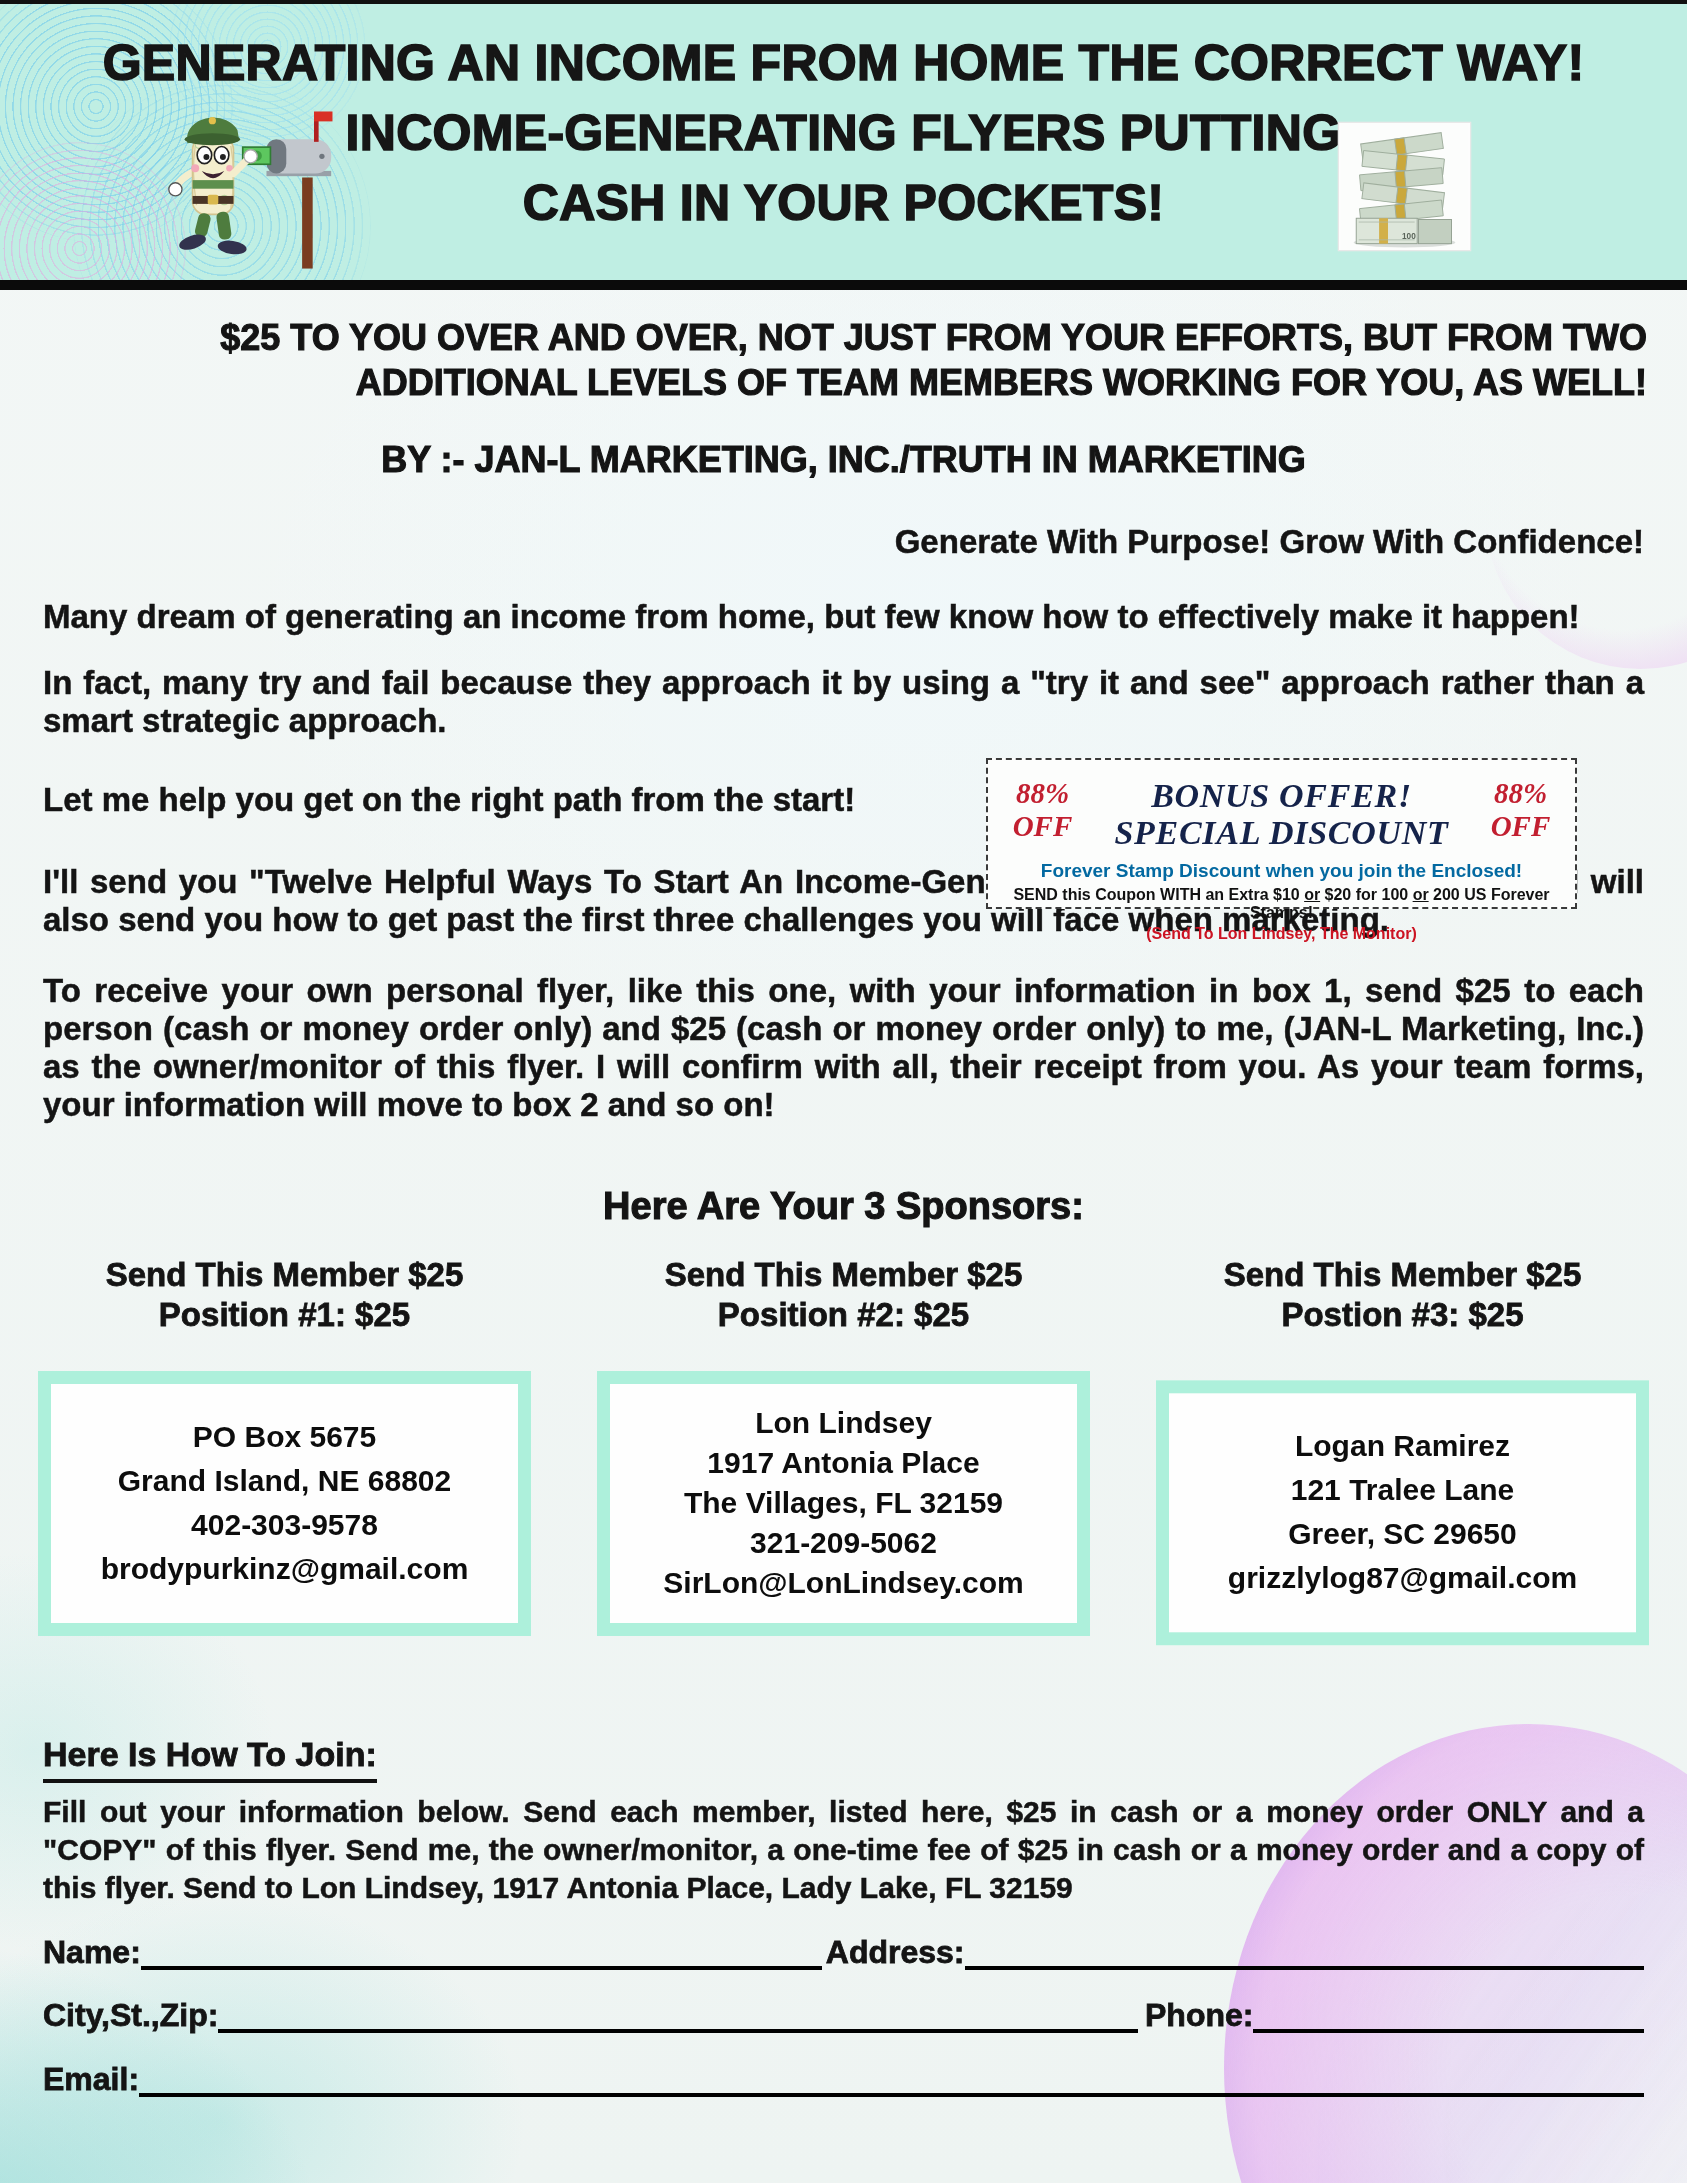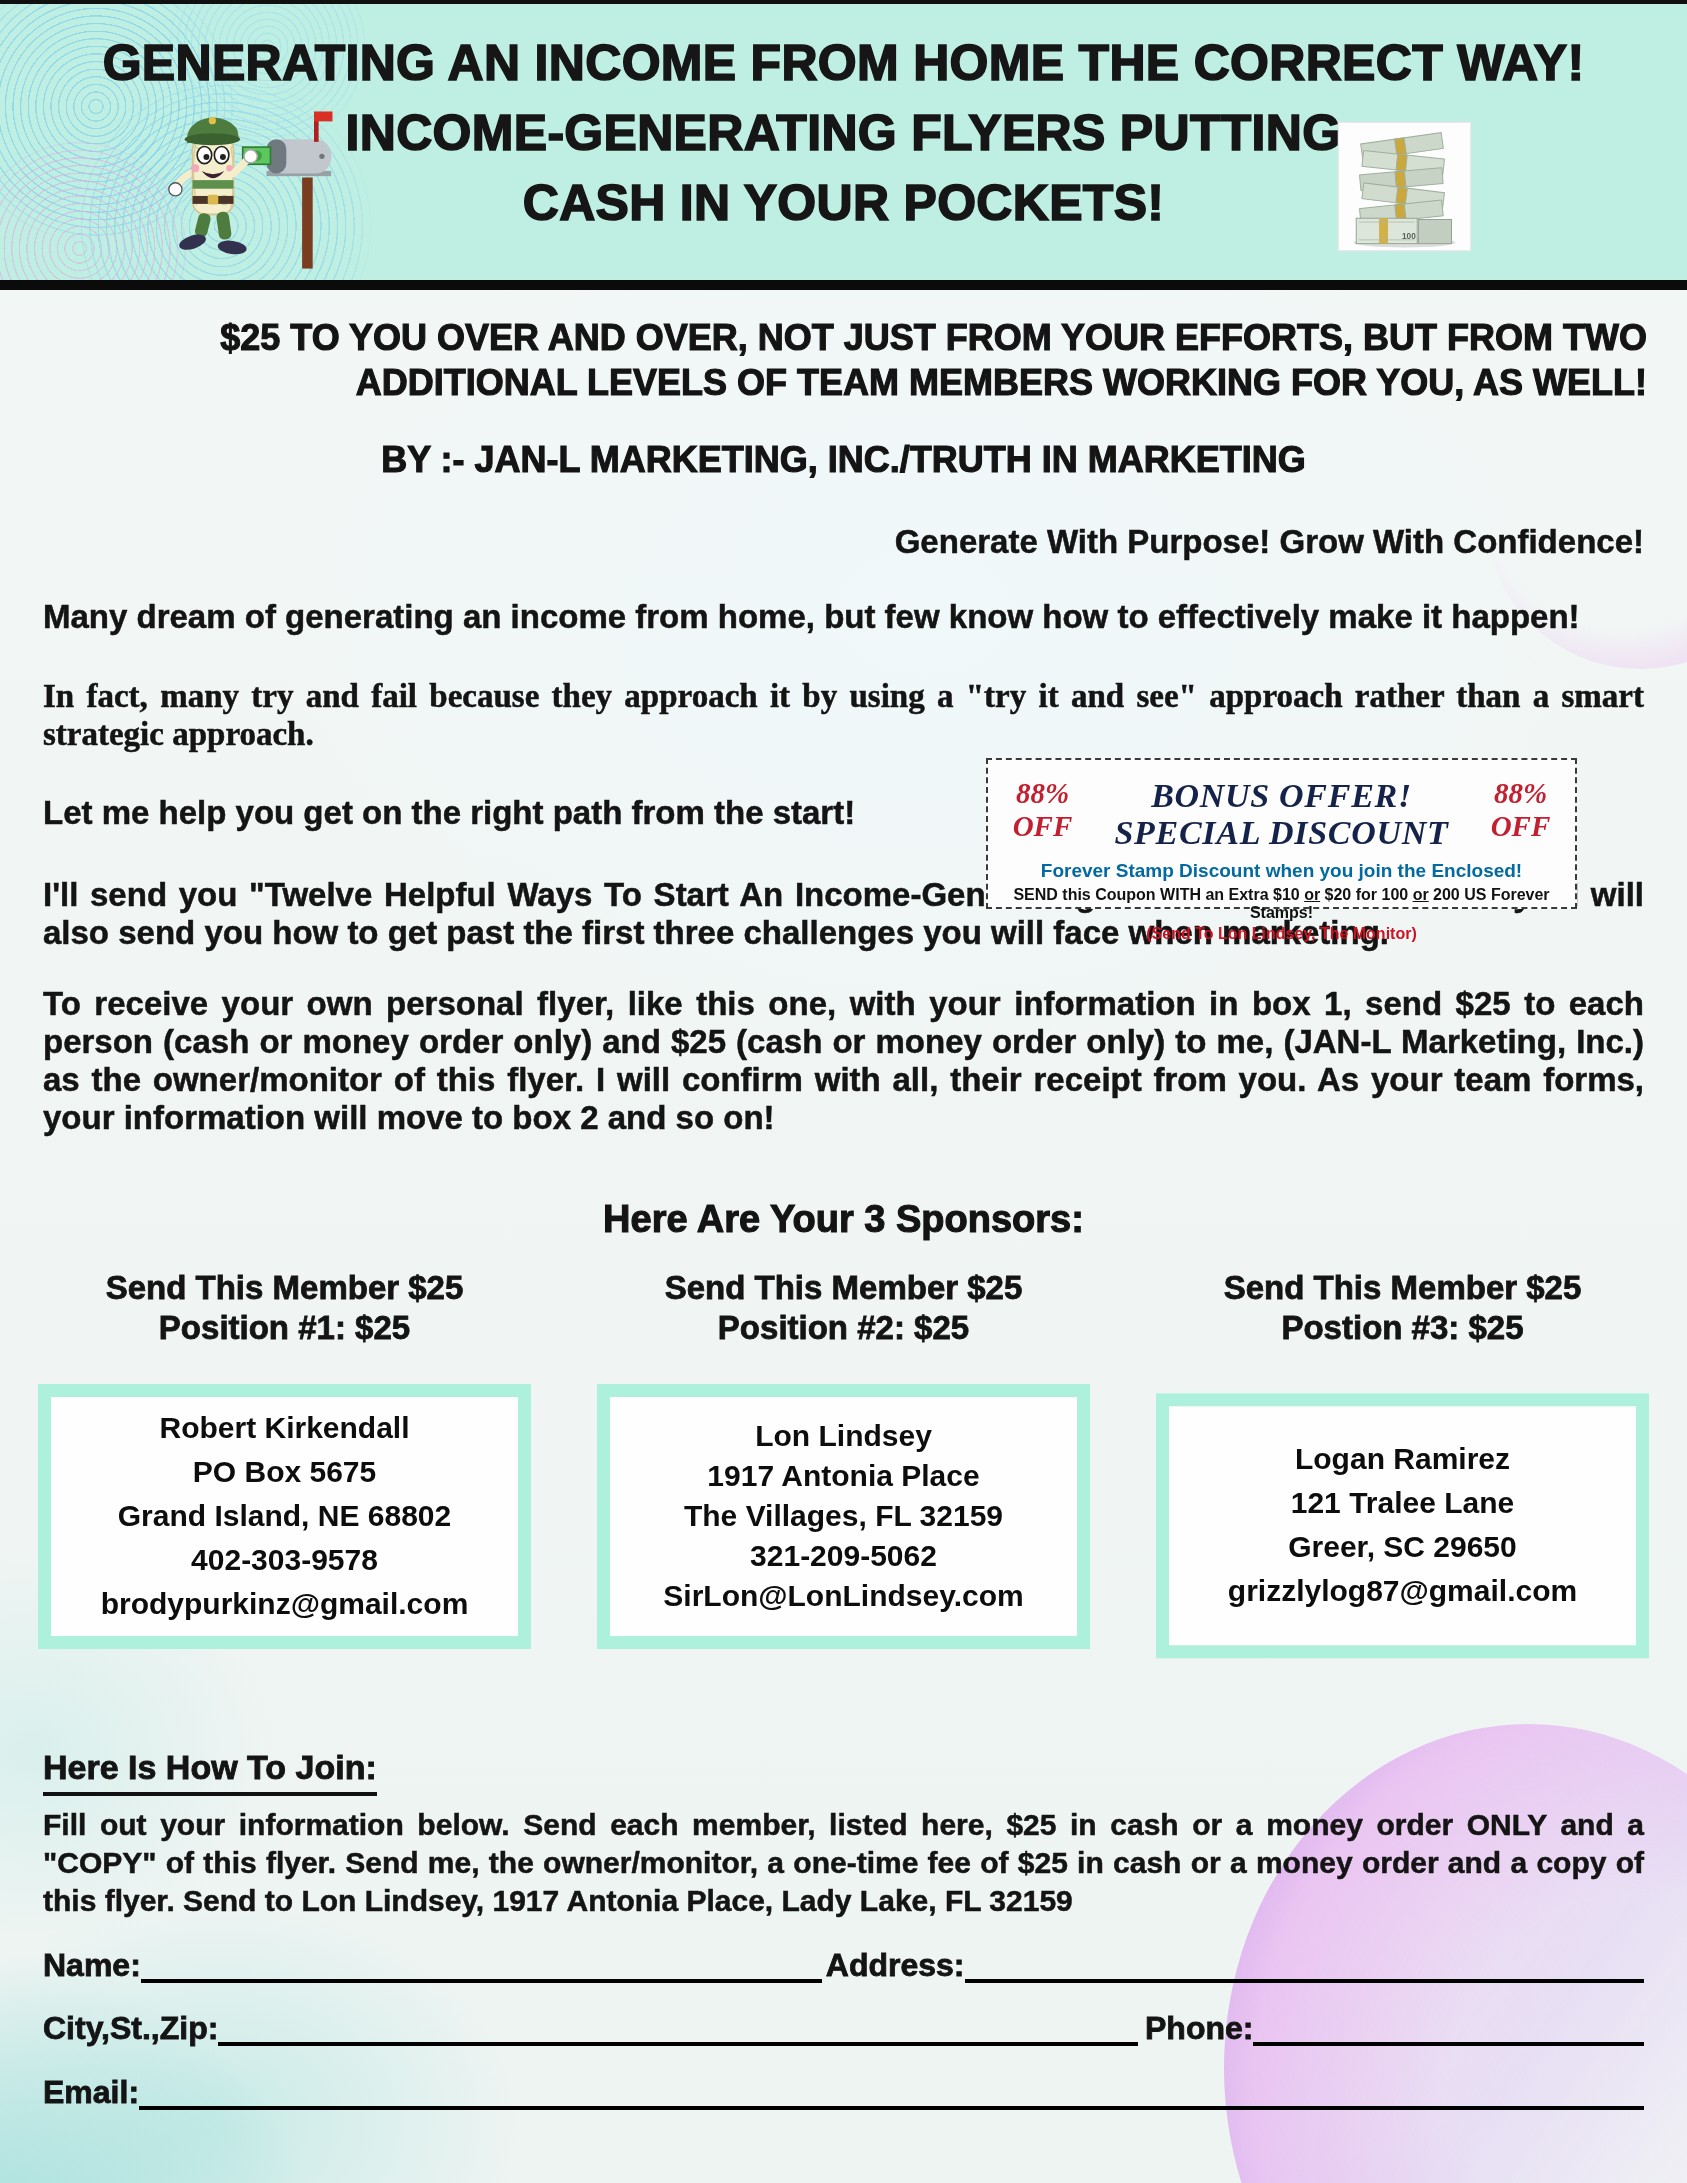--- a/index.html
+++ b/index.html
@@ -48,21 +48,21 @@
       radial-gradient(circle at 68% 52%, rgba(255,255,255,.18) 34%, rgba(232,186,242,.5) 70%, rgba(188,142,234,.82) 96%),
       linear-gradient(125deg, rgba(242,178,238,.65), rgba(205,164,240,.35) 50%, rgba(255,255,255,.1) 80%);}
   
   .content{position:relative; z-index:1;}
   .headline{margin:25px 40px 0; text-align:right;}
   .headline div{font-size:36px; font-weight:700; line-height:45px; -webkit-text-stroke:1.1px #141414;}
   .byline{margin-top:34px; text-align:center; font-size:36px; font-weight:700; -webkit-text-stroke:1.1px #141414;}
   .para{margin:0 43px; font-size:33px; font-weight:700; line-height:38px; text-align:justify; -webkit-text-stroke:0.5px #141414;}
   .tagline{margin-top:42px; text-align:right;margin-left:40px;}
   .m-dream{margin-top:37px;}
-  .m-fail{margin-top:41px;font-family:Liberation Serif, serif;}
+  .m-fail{margin-top:28px;}
   .helpline{margin-top:41px; max-width:913px; text-align:left;}
   .m-send{margin-top:44px;}
   .m-receive{margin-top:33px;}
   
   .coupon{
     position:absolute; left:986px; top:754px; width:591px; height:151px; z-index:2;
     background:#fcfdfc; border:2.6px dashed #3a3a3a; box-sizing:border-box;
     display:flex; flex-direction:column; justify-content:flex-start; padding-top:17px;
   }
   .coupon-top{display:flex; align-items:flex-start;}
@@ -204,21 +204,20 @@
 
     <h2 class="sponsors-heading">Here Are Your 3 Sponsors:</h2>
 
     <div class="sponsors-row">
       <div class="sponsor-col col1">
         <div class="col-head">
           <div>Send This Member $25</div>
           <div>Position #1: $25</div>
         </div>
         <div class="sponsor-box">
-          <div>Robert Kirkendall</div>
           <div>PO Box 5675</div>
           <div>Grand Island, NE 68802</div>
           <div>402-303-9578</div>
           <div>brodypurkinz@gmail.com</div>
         </div>
       </div>
       <div class="sponsor-col col2">
         <div class="col-head">
           <div>Send This Member $25</div>
           <div>Position #2: $25</div>

